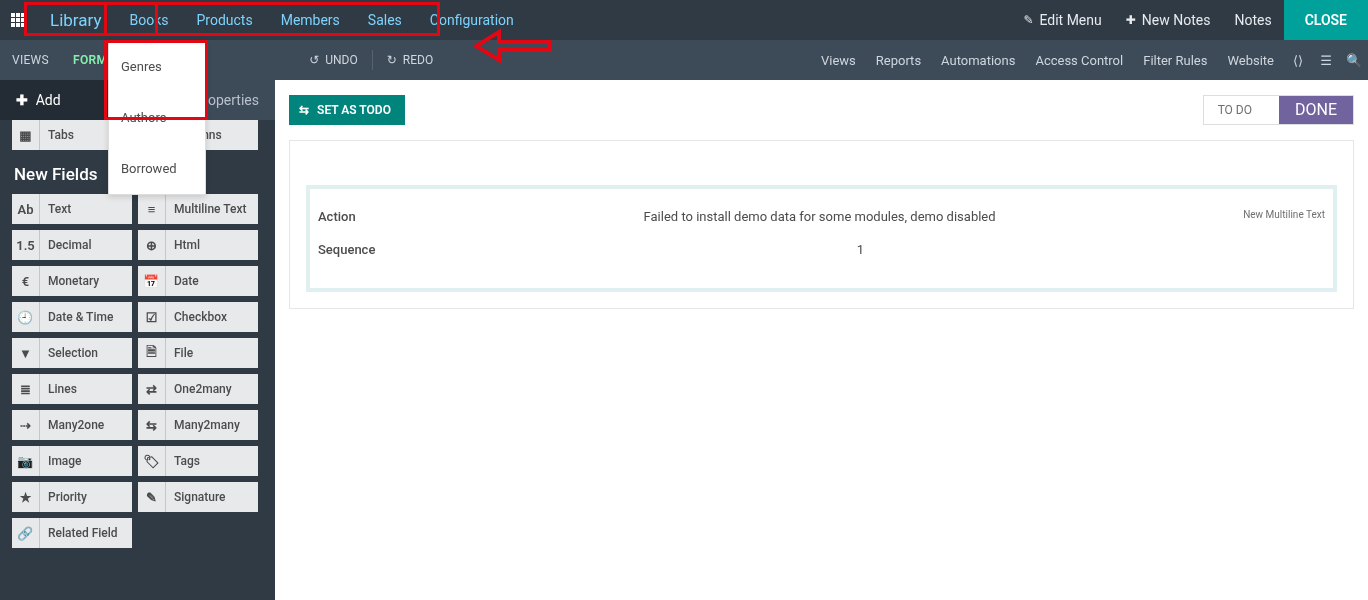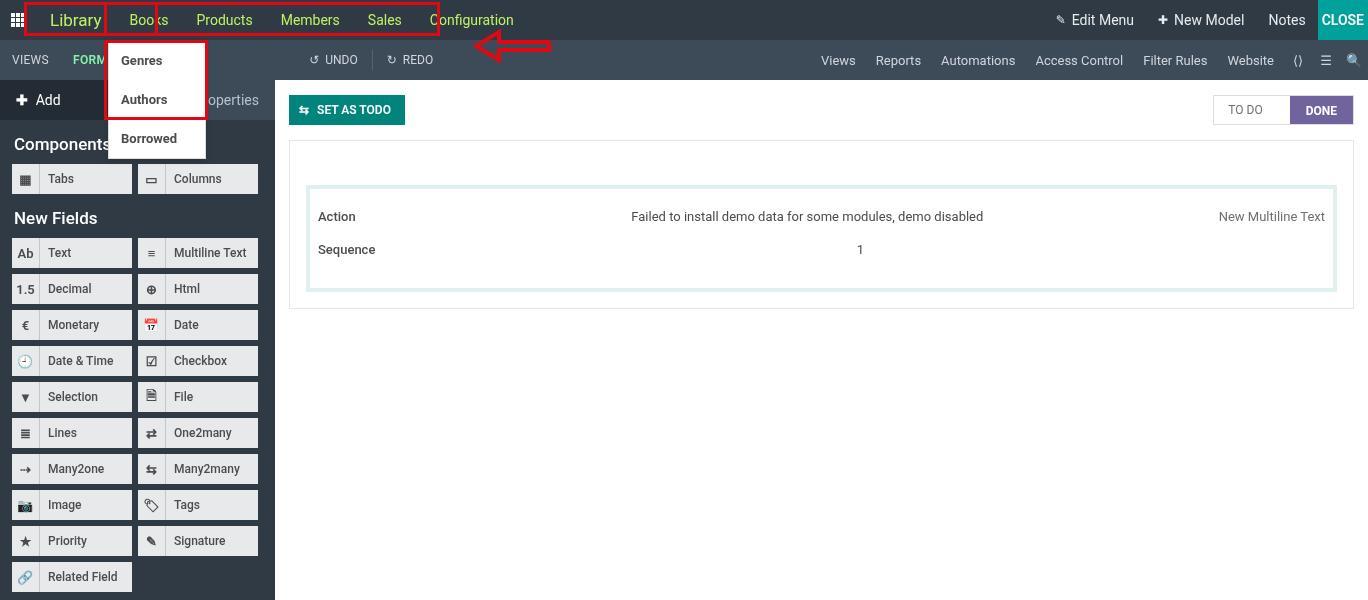--- a/index.html
+++ b/index.html
@@ -1,75 +1,75 @@
 <!DOCTYPE html>
 <html><head>
 <meta charset="utf-8">
 <style>
 * { margin:0; padding:0; box-sizing:border-box; font-family:-apple-system,BlinkMacSystemFont,"Segoe UI",Roboto,sans-serif; }
 body { background:#fff; width:1368px; height:600px; overflow:hidden; position:relative; }
 
 .topbar { height:40px; background:#2f3a44; display:flex; align-items:center; color:#fff; font-size:14px; position:relative; z-index:10;}
 .topbar-left { display:flex; align-items:center; height:100%; }
 .app-icon { width:36px; height:40px; display:flex; align-items:center; justify-content:center; font-size:16px; }
-.menu-item { padding:0 14px; height:24px; display:flex; align-items:center; cursor:pointer; color:#bef264; font-size:14px;}
+.menu-item { padding:0 14px; height:24px; display:flex; align-items:center; cursor:pointer; color:#7dd3fc; font-size:14px;}
 .topbar-right { margin-left:auto; display:flex; align-items:center; height:100%; }
 .top-btn { padding:0 12px; height:40px; display:flex; align-items:center; gap:6px; cursor:pointer; color:#e7eaee; font-size:14px;}
-.close-btn { background:#00a19a; color:#fff; font-weight:600; padding:0 4px; }
+.close-btn { background:#00a19a; color:#fff; font-weight:600; padding:0 21px; }
 .top-icon { font-size:12px; }
 
 .red-box-main { position:absolute; top:2px; left:24px; width:416px; height:34px; border:3px solid #e30613; z-index:20; pointer-events:none; }
 .red-box-books { position:absolute; top:2px; left:104px; width:54px; height:34px; border:3px solid #e30613; z-index:20; pointer-events:none; }
 
 .arrow { position:absolute; top:26px; left:474px; z-index:25; }
 
 .subbar { height:40px; background:#3d4a57; display:flex; align-items:center; color:#cfd6df; font-size:12px; position:relative; z-index:5;}
 .subbar .view-tab { padding:0 12px; height:36px; display:flex; align-items:center; cursor:pointer; letter-spacing:0.3px;}
 .subbar .view-tab.active { color:#86efac; font-weight:600; }
 .undo-redo { margin-left:180px; display:flex; align-items:center; gap:4px; }
 .undo-btn { display:flex; align-items:center; gap:6px; padding:4px 10px; cursor:pointer; font-size:12px;}
 .ur-divider { width:1px; height:20px; background:#57626e;}
 .sublinks { margin-left:auto; display:flex; align-items:center; gap:0; }
 .sublink { padding:0 10px; height:36px; display:flex; align-items:center; cursor:pointer; font-size:13px;}
 .sublink-icon { width:28px; display:flex; justify-content:center; }
 
 .dropdown { position:absolute; top:40px; left:108px; width:98px; background:#fff; border:1px solid #ddd; box-shadow:0 2px 6px rgba(0,0,0,0.15); z-index:30; }
-.dropdown div { padding:12px 12px; font-size:13px; color:#4c4c4c; cursor:pointer;font-weight:bold; }
+.dropdown div { padding:18px 12px; font-size:13px; color:#4c4c4c; cursor:pointer; }
 .red-box-dd { position:absolute; top:40px; left:104px; width:104px; height:80px; border:3px solid #e30613; z-index:35; pointer-events:none; }
 
 .main { display:flex; height:524px; }
 .sidebar { width:275px; background:#2f3a44; color:#fff; padding:0; overflow:hidden; }
 .tabbar { display:flex; height:40px; background:#2f3a44; }
 .tab-add { flex:1; display:flex; align-items:center; gap:8px; padding-left:16px; background:#232c34; cursor:pointer; font-size:14px;}
 .tab-add .plus { font-size:14px; font-weight:600;}
 .tab-prop { flex:0 0 auto; padding:0 16px; display:flex; align-items:center; background:#3d4a57; color:#b8c0cb; font-size:14px; cursor:pointer; }
 
 .sec-title { padding:14px 14px 10px 14px; font-size:17px; font-weight:500; color:#fff; }
 .sec-items { display:flex; flex-wrap:wrap; gap:6px; padding:0 12px; }
 .comp { width:120px; height:30px; background:#e7e9eb; color:#4c4c4c; display:flex; align-items:center; gap:8px; cursor:pointer; font-size:12px; font-weight:500;}
 .comp .ci { width:28px; height:30px; display:flex; align-items:center; justify-content:center; border-right:1px solid #c3c6ca; font-size:13px; font-weight:600; color:#4c4c4c;}
 .comp .cl { flex:1; }
 
 .existing { padding:18px 14px; font-size:16px; font-weight:500; display:flex; align-items:center; gap:6px; cursor:pointer;}
 
 .content { flex:1; background:#fff; padding:14px 14px 0 14px; position:relative; }
 .cbar { display:flex; align-items:center; height:32px; }
 .todo-btn { background:#00847c; color:#fff; border:none; height:30px; padding:0 14px 0 10px; display:flex; align-items:center; gap:8px; font-size:12px; font-weight:600; cursor:pointer; }
-.status-wrap { margin-left:auto; display:flex; align-items:flex-start; border:1px solid #dedede; height:30px; overflow:hidden;}
+.status-wrap { margin-left:auto; display:flex; align-items:flex-end; border:1px solid #dedede; height:30px; overflow:hidden;}
 .stat-todo { padding:0 14px; font-size:12px; color:#6f6f6f; height:100%; display:flex; align-items:center; position:relative; }
-.stat-done { background:#71639e; color:#fff; padding:15px 16px; font-size:12px; font-weight:700; height:100%; display:flex; align-items:center; }
+.stat-done { background:#71639e; color:#fff; padding:15px 16px; font-size:16px; font-weight:400; height:100%; display:flex; align-items:center; }
 .stat-done-arrow { width:0;height:0;border-top:15px solid transparent;border-bottom:15px solid transparent;border-left:14px solid #fff; margin-right:-1px;}
 
 .card { border:1px solid #e6e6e6; margin-top:14px; padding:16px; }
 .card-inner { border:4px solid #e0f0f1; padding:20px 8px; margin-top:28px;}
 .row { display:flex; align-items:flex-start; margin-bottom:18px; font-size:13px; color:#4c4c4c; }
 .row:last-child { margin-bottom:11px;}
 .row-label { width:78px; font-weight:500; }
 .row-val { flex:1;text-align:center; }
-.row-right { color:#6f6f6f; font-size:13px; }
+.row-right { color:#6f6f6f; font-size:10px; }
 
 .svg-icon { width:16px; height:16px; fill:currentColor; }
 </style>
 </head>
 <body>
 
 <div class="topbar">
   <div class="topbar-left">
     <div class="app-icon">
       <svg class="svg-icon" viewBox="0 0 16 16">
@@ -91,21 +91,21 @@
     <div class="menu-item">Sales</div>
     <div class="menu-item">Configuration</div>
   </div>
   <div class="topbar-right">
     <div class="top-btn">
         <span class="top-icon">✎</span>
         <span>Edit Menu</span>
       </div>
     <div class="top-btn">
         <span class="top-icon">✚</span>
-        <span>New Model</span>
+        <span>New Notes</span>
       </div>
     <div class="top-btn">Notes</div>
     <div class="top-btn close-btn">CLOSE</div>
   </div>
 </div>
 
 <div class="red-box-main"></div>
 <div class="red-box-books"></div>
 
 <svg class="arrow" width="80" height="40">
@@ -148,21 +148,20 @@
 
 <div class="main">
   <div class="sidebar">
     <div class="tabbar">
       <div class="tab-add">
           <span class="plus">✚</span>
           <span>Add</span>
         </div>
       <div class="tab-prop">Properties</div>
     </div>
-    <div class="sec-title">Components</div>
     <div class="sec-items" id="components">
         <div class="comp">
           <div class="ci">▦</div>
           <div class="cl">Tabs</div>
         </div>
         <div class="comp">
           <div class="ci">▭</div>
           <div class="cl">Columns</div>
         </div>
       </div>

